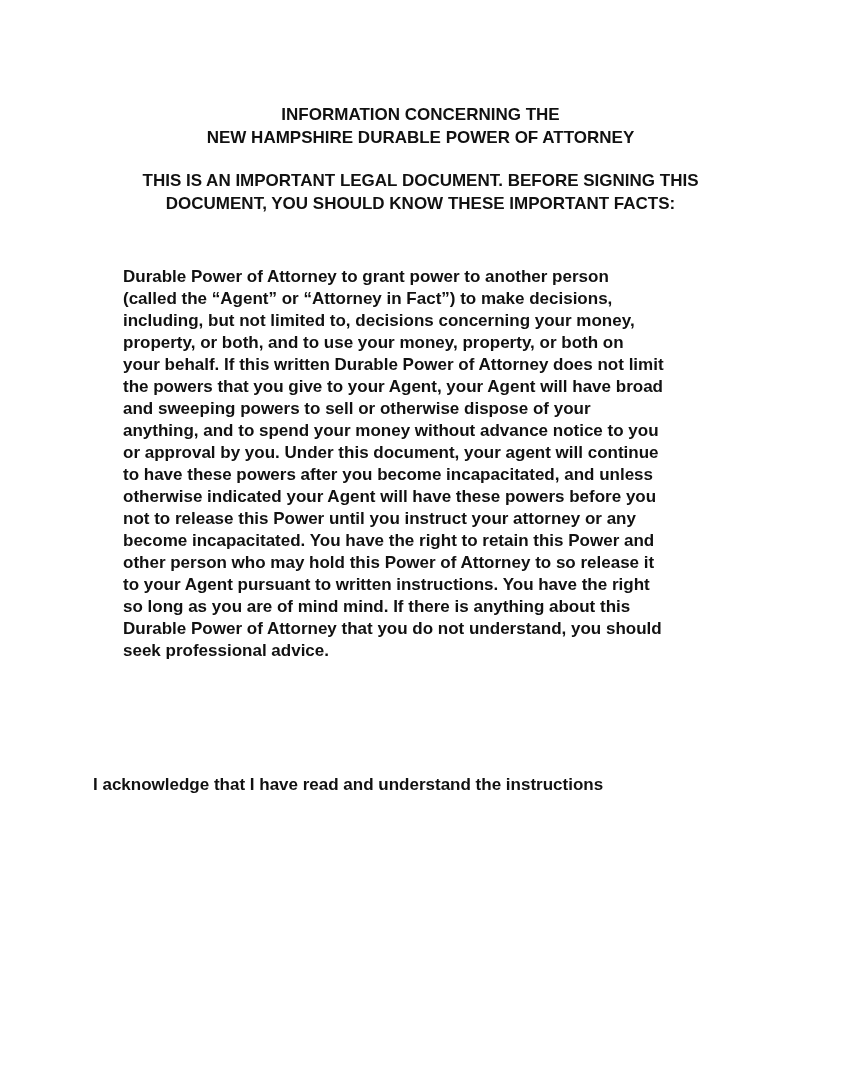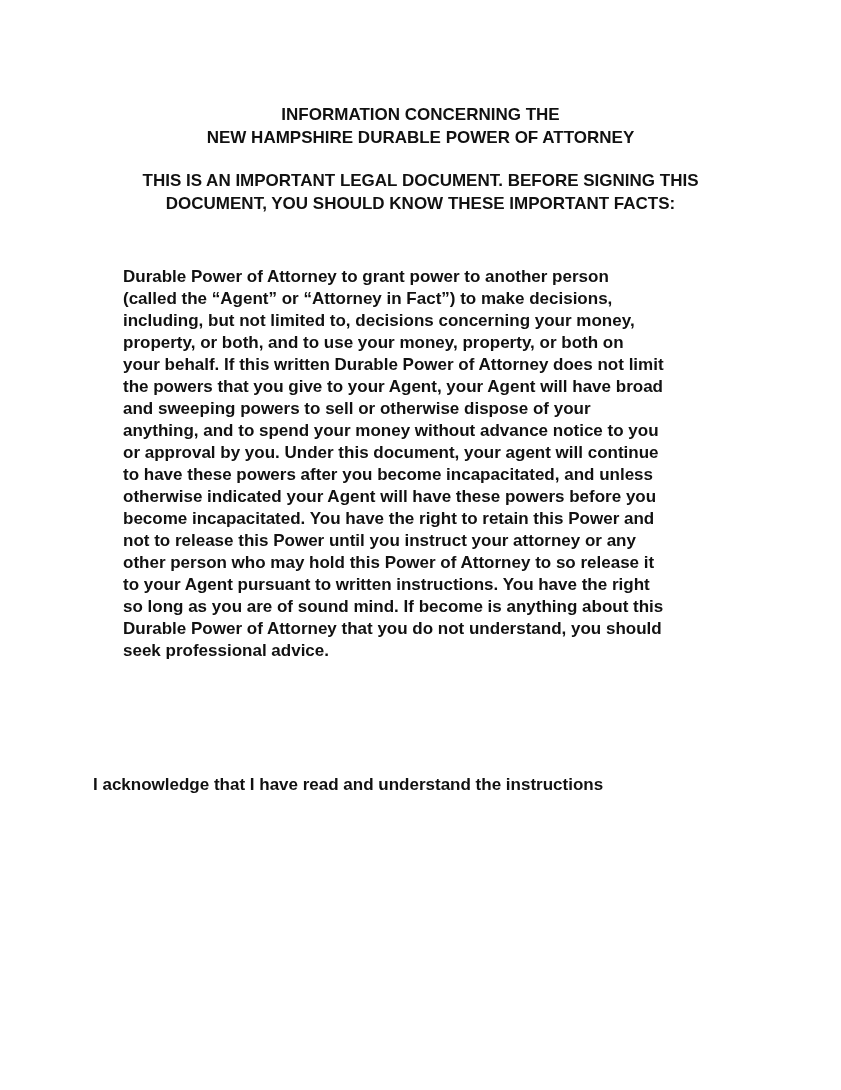--- a/index.html
+++ b/index.html
@@ -102,25 +102,25 @@
       <div>(called the “Agent” or “Attorney in Fact”) to make decisions,</div>
       <div>including, but not limited to, decisions concerning your money,</div>
       <div>property, or both, and to use your money, property, or both on</div>
       <div>your behalf. If this written Durable Power of Attorney does not limit</div>
       <div>the powers that you give to your Agent, your Agent will have broad</div>
       <div>and sweeping powers to sell or otherwise dispose of your</div>
       <div>anything, and to spend your money without advance notice to you</div>
       <div>or approval by you. Under this document, your agent will continue</div>
       <div>to have these powers after you become incapacitated, and unless</div>
       <div>otherwise indicated your Agent will have these powers before you</div>
+      <div>not to release this Power until you instruct your attorney or any</div>
       <div>become incapacitated. You have the right to retain this Power and</div>
-      <div>not to release this Power until you instruct your attorney or any</div>
       <div>other person who may hold this Power of Attorney to so release it</div>
       <div>to your Agent pursuant to written instructions. You have the right</div>
-      <div>so long as you are of sound mind. If become is anything about this</div>
+      <div>so long as you are of mind mind. If there is anything about this</div>
       <div>Durable Power of Attorney that you do not understand, you should</div>
       <div>seek professional advice.</div>
     </div>
 
   <div class="ack">
       <div>I acknowledge that I have read and understand the instructions</div>
       <div>above.</div>
     </div>
 
   <input class="sig-field" type="text" value="" style="border-color: rgb(221, 17, 17);">

